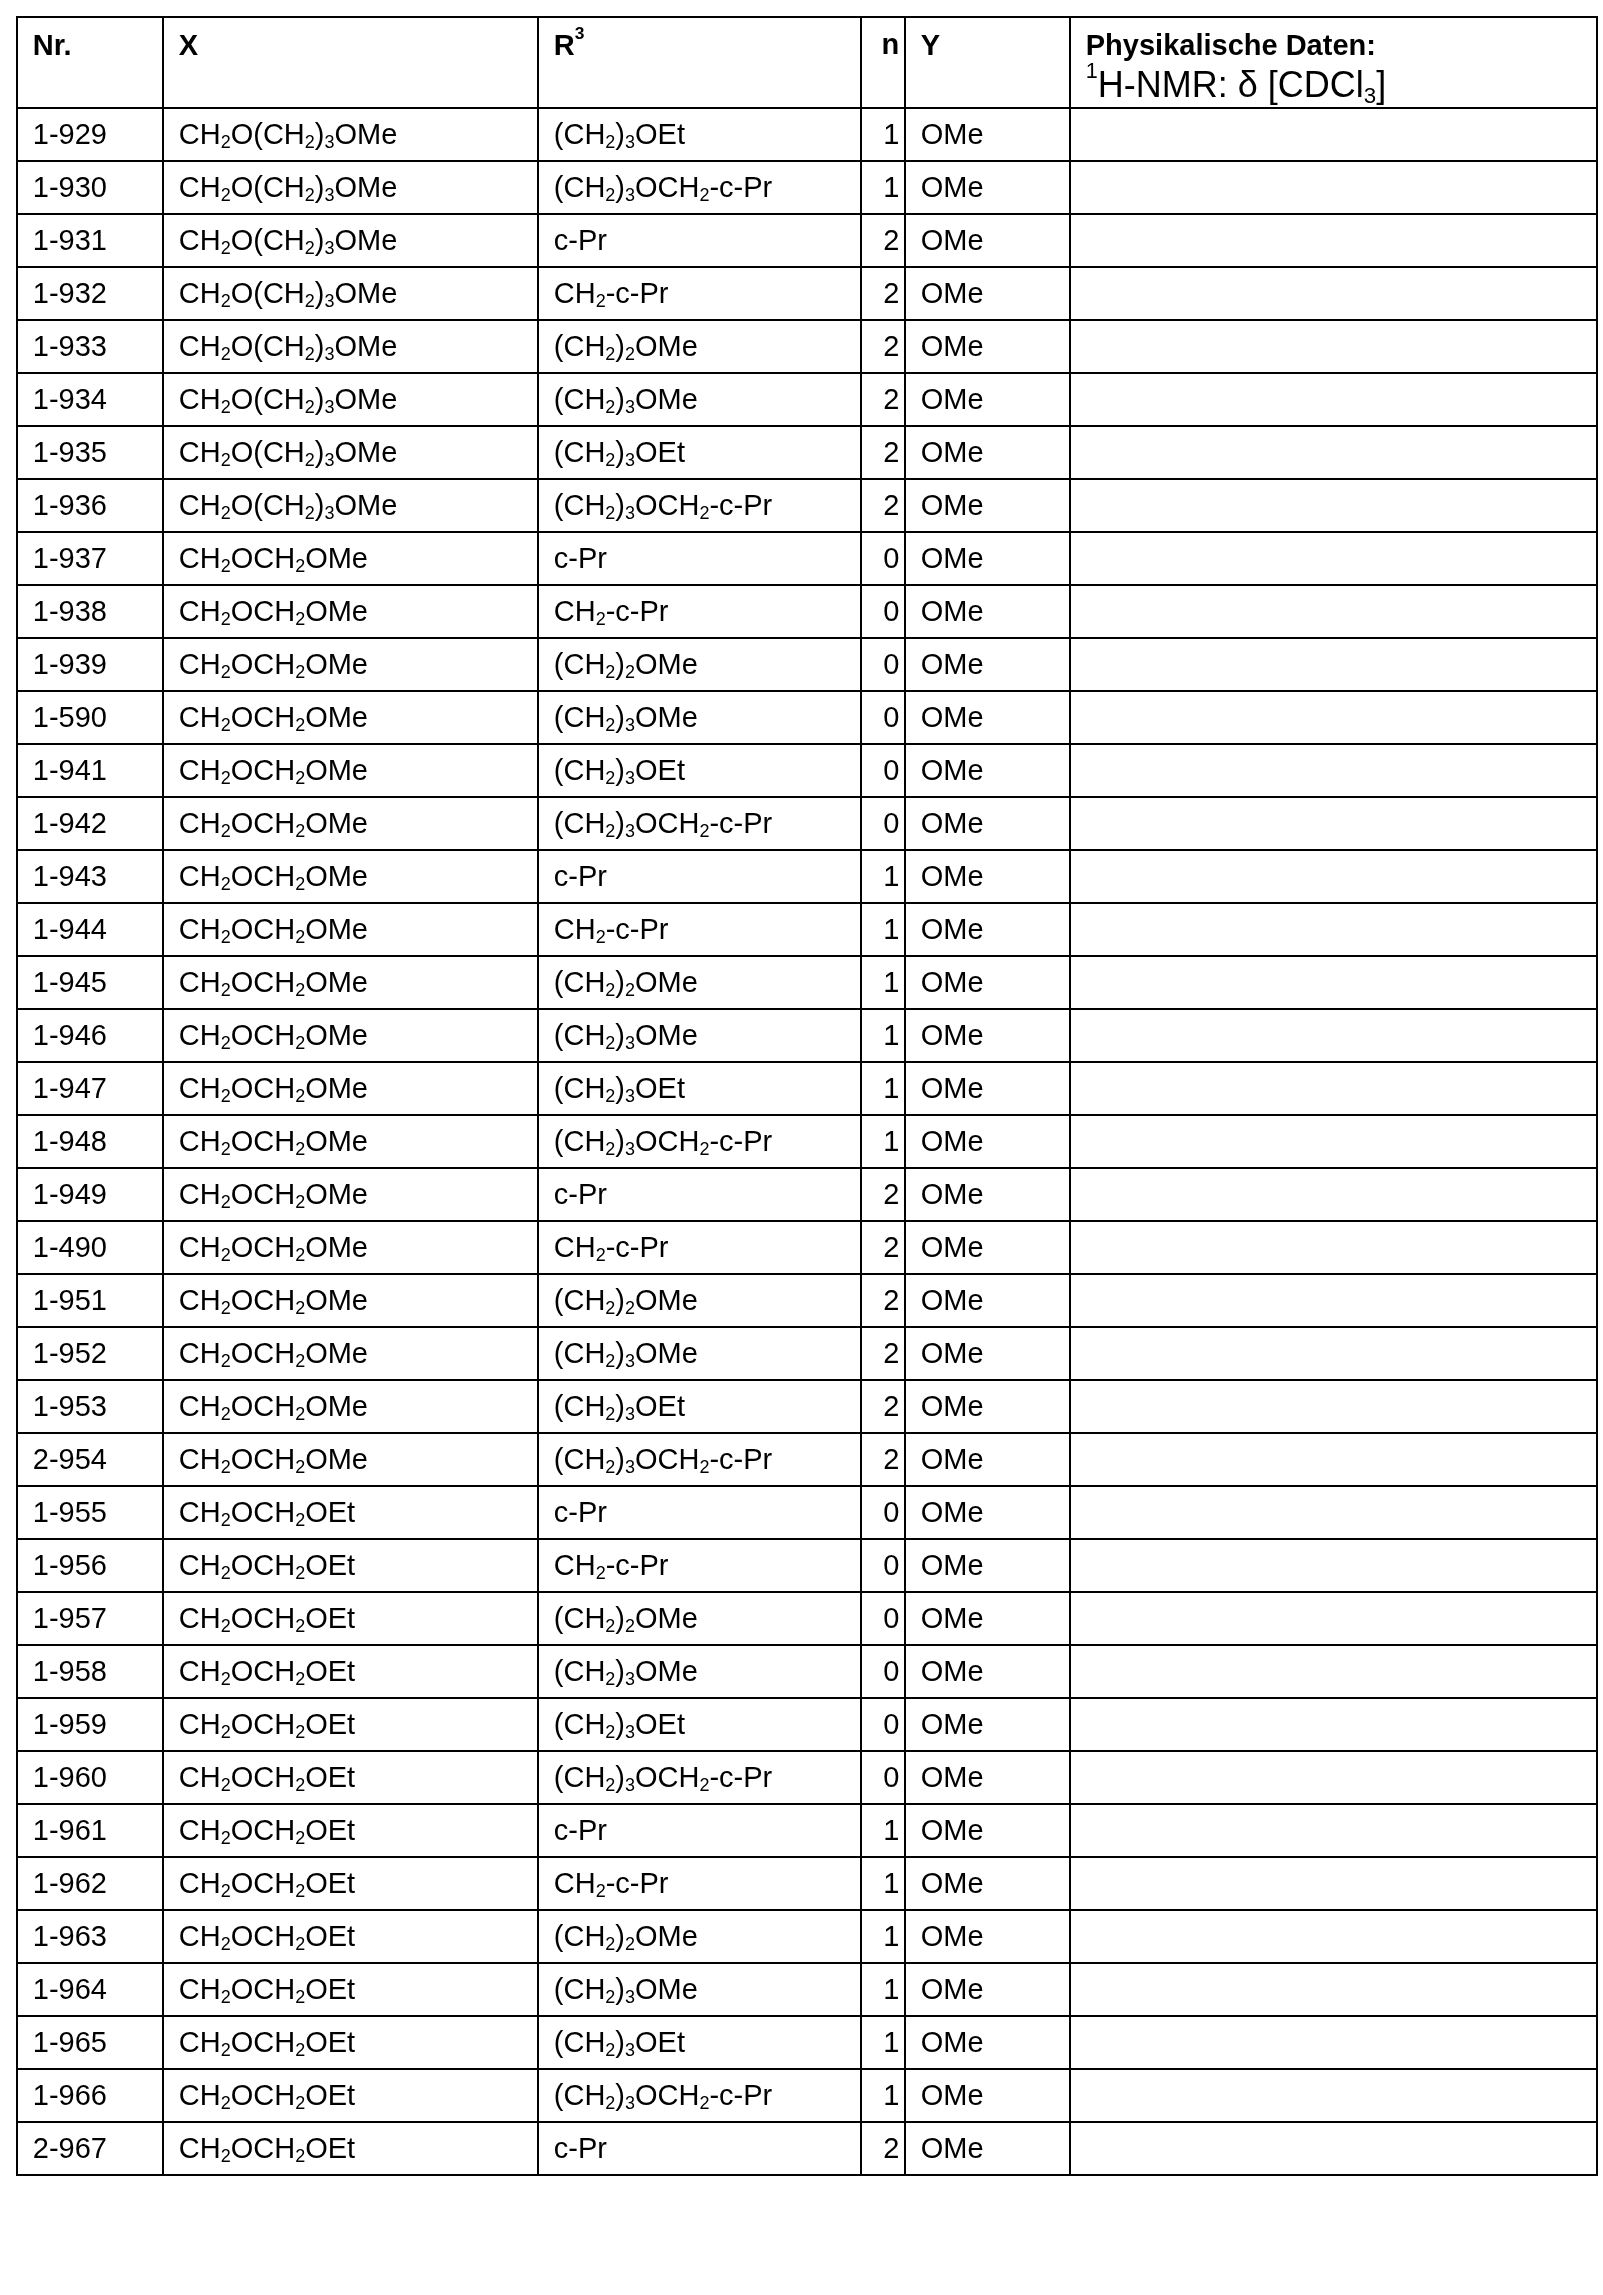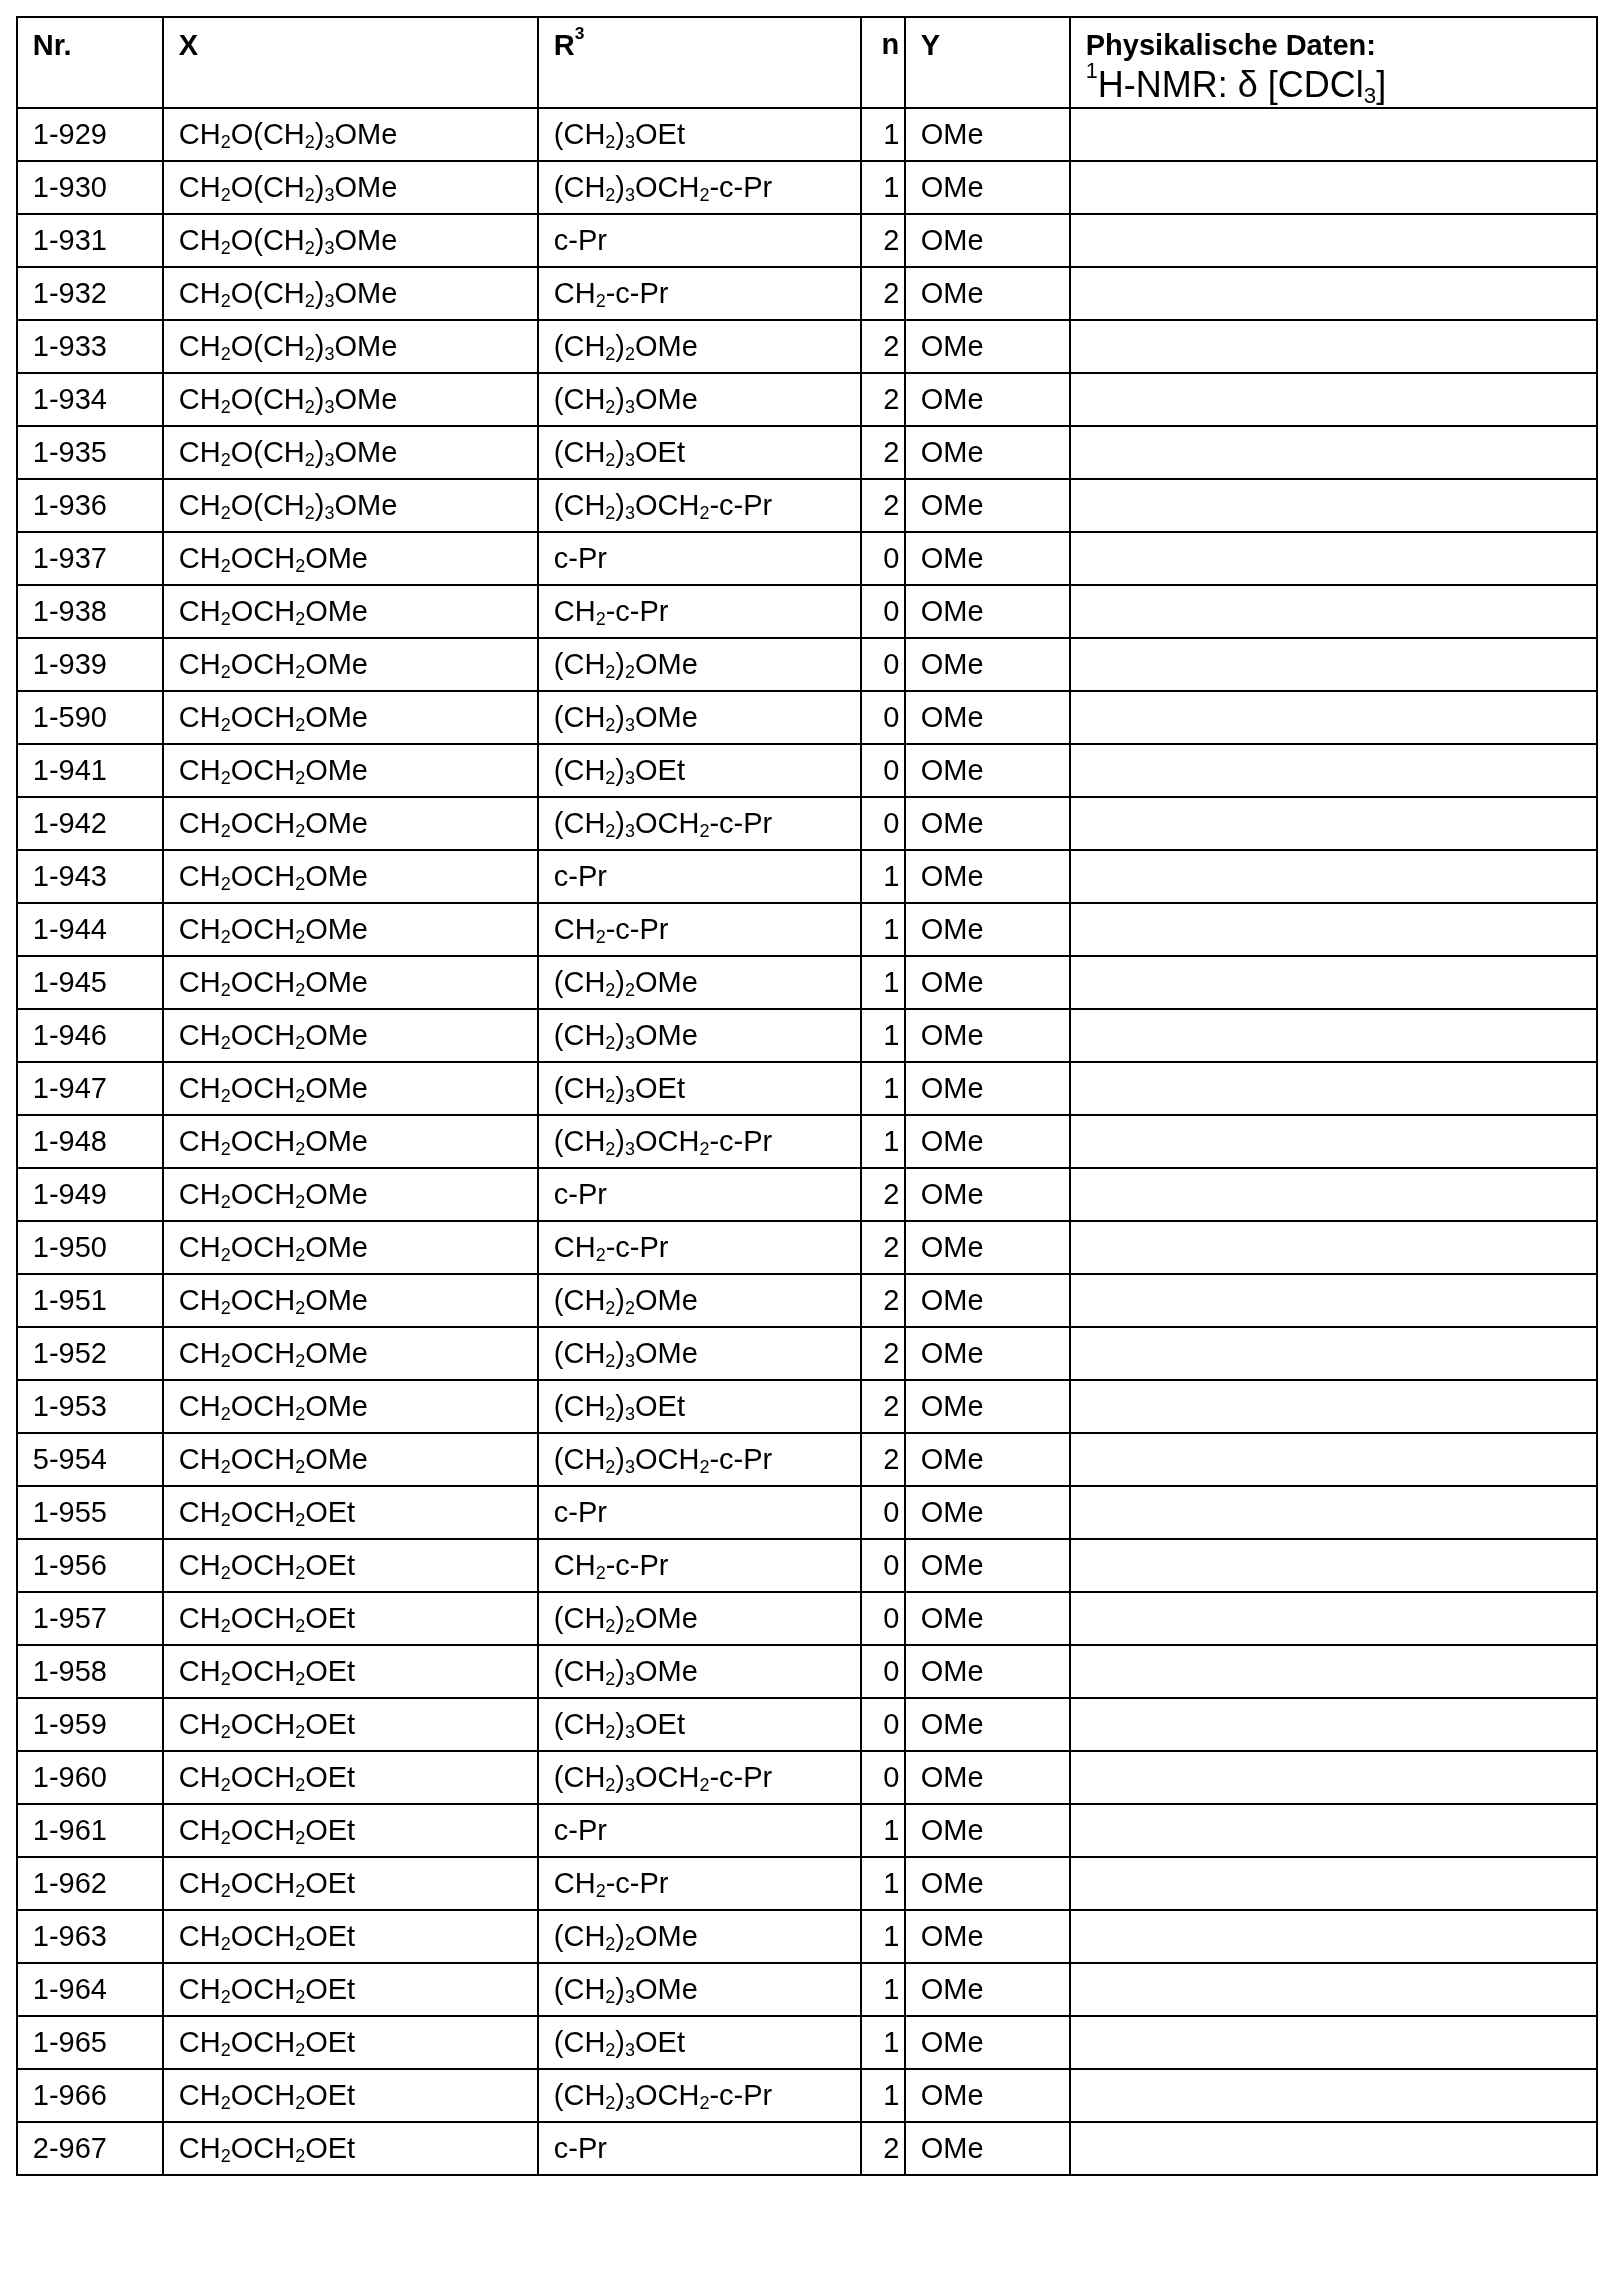--- a/index.html
+++ b/index.html
@@ -212,21 +212,21 @@
       </tr>
       <tr>
         <td>1-949</td>
         <td><span>CH</span><sub>2</sub><span>OCH</span><sub>2</sub><span>OMe</span></td>
         <td><span>c-Pr</span></td>
         <td class="n">2</td>
         <td>OMe</td>
         <td></td>
       </tr>
       <tr>
-        <td>1-950</td>
+        <td>1-490</td>
         <td><span>CH</span><sub>2</sub><span>OCH</span><sub>2</sub><span>OMe</span></td>
         <td><span>CH</span><sub>2</sub><span>-c-Pr</span></td>
         <td class="n">2</td>
         <td>OMe</td>
         <td></td>
       </tr>
       <tr>
         <td>1-951</td>
         <td><span>CH</span><sub>2</sub><span>OCH</span><sub>2</sub><span>OMe</span></td>
         <td><span>(CH</span><sub>2</sub><span>)</span><sub>2</sub><span>OMe</span></td>
@@ -244,21 +244,21 @@
       </tr>
       <tr>
         <td>1-953</td>
         <td><span>CH</span><sub>2</sub><span>OCH</span><sub>2</sub><span>OMe</span></td>
         <td><span>(CH</span><sub>2</sub><span>)</span><sub>3</sub><span>OEt</span></td>
         <td class="n">2</td>
         <td>OMe</td>
         <td></td>
       </tr>
       <tr>
-        <td>5-954</td>
+        <td>2-954</td>
         <td><span>CH</span><sub>2</sub><span>OCH</span><sub>2</sub><span>OMe</span></td>
         <td><span>(CH</span><sub>2</sub><span>)</span><sub>3</sub><span>OCH</span><sub>2</sub><span>-c-Pr</span></td>
         <td class="n">2</td>
         <td>OMe</td>
         <td></td>
       </tr>
       <tr>
         <td>1-955</td>
         <td><span>CH</span><sub>2</sub><span>OCH</span><sub>2</sub><span>OEt</span></td>
         <td><span>c-Pr</span></td>

